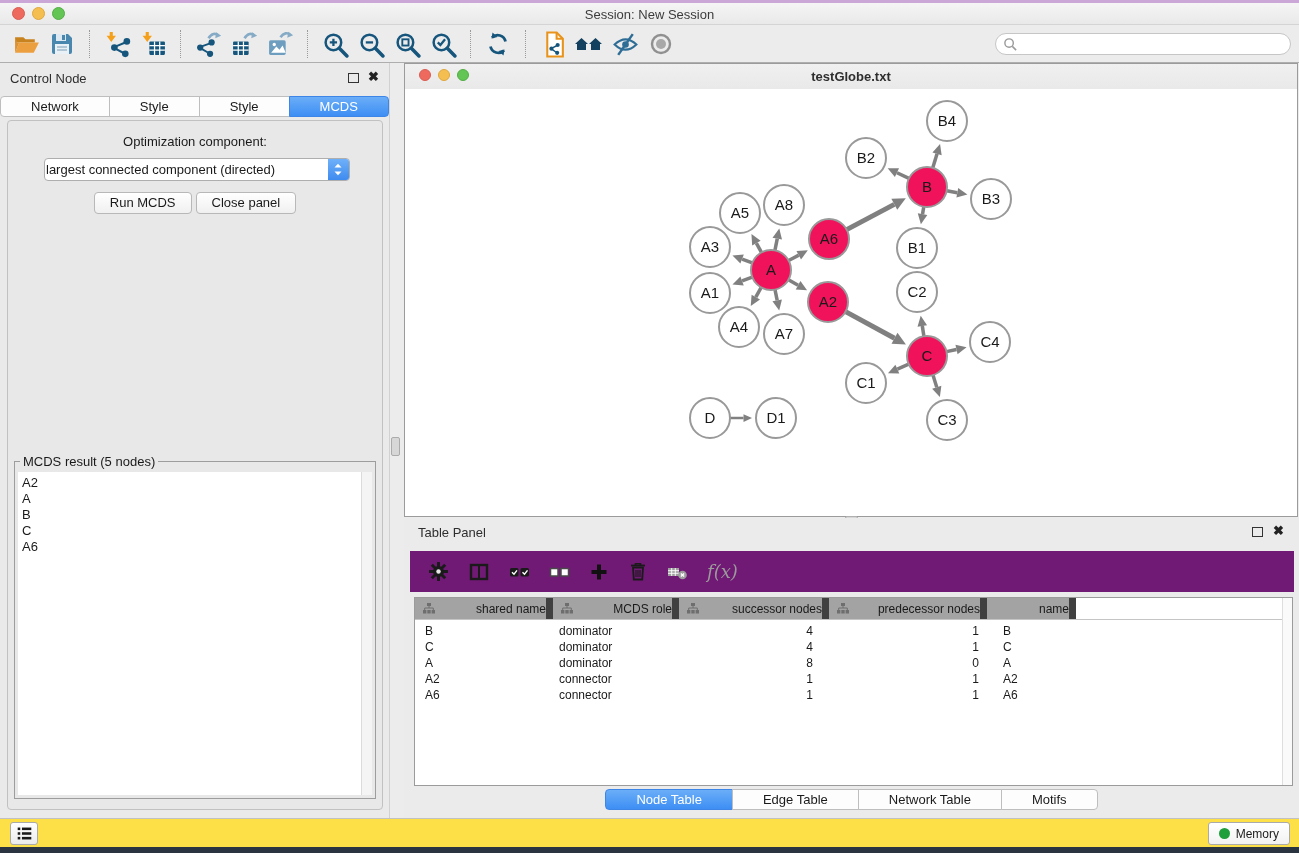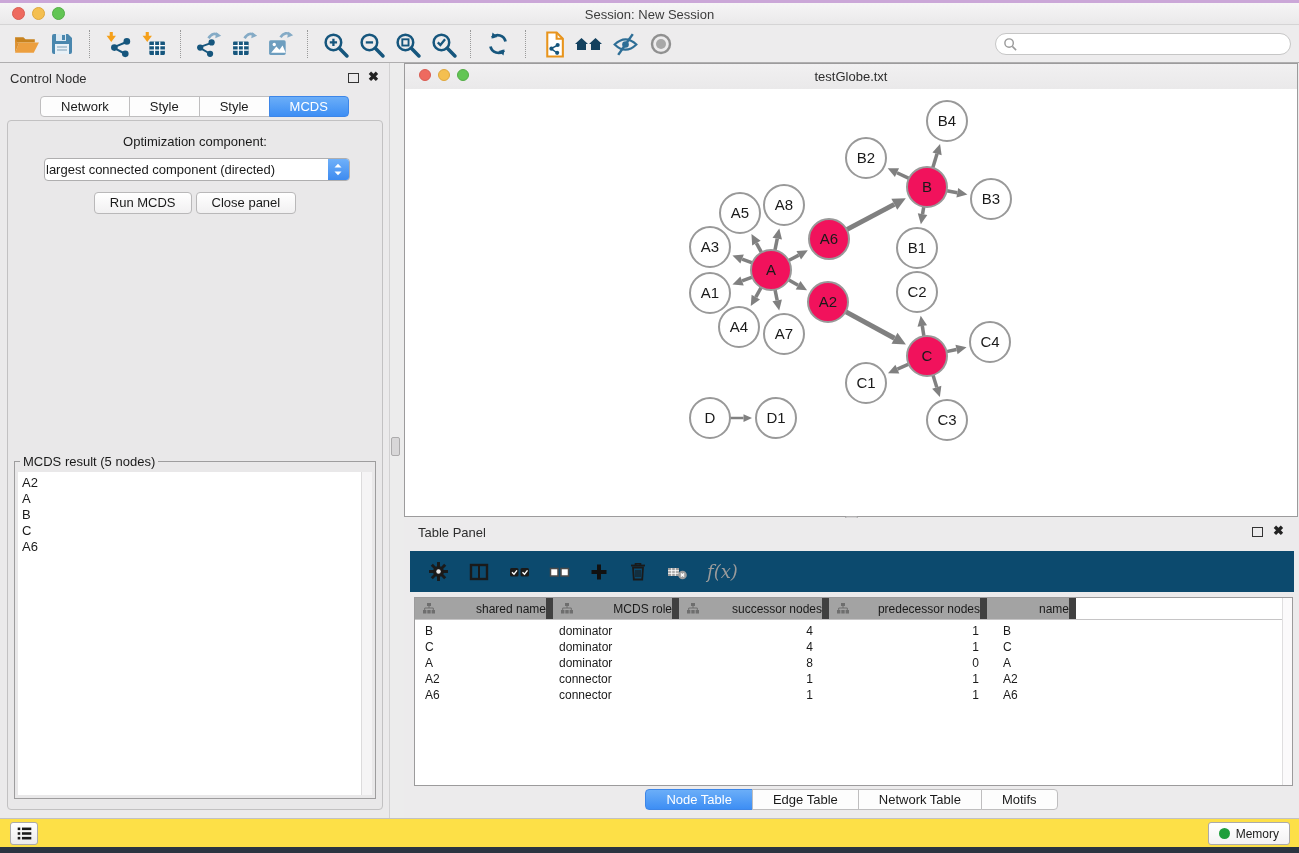--- a/index.html
+++ b/index.html
@@ -21,51 +21,51 @@
   .tsep { width:0; height:28px; border-left:1px dotted #9A9A9A; margin:0 9px; }
   #search-box { margin-left:auto; margin-right:8px; width:296px; height:22px; background:#fff; border:1px solid #C6C6C6; border-radius:12px; display:flex; align-items:center; padding-left:7px; }
   #search-box input { border:none; outline:none; flex:1; height:18px; font-size:12px; background:transparent; }
 
   
   #control-panel { left:0; top:63px; width:390px; height:755px; background:#EBEAEB; border-right:1px solid #D2D1D2; }
   .panel-title { position:absolute; left:10px; top:8px; font-size:13px; color:#2E2E2E; }
   .float-glyph { position:absolute; width:11px; height:10px; border:1.6px solid #333; top:10px; }
   .close-glyph { position:absolute; top:6px; font-size:13px; font-weight:bold; color:#222; }
   #cp-tabs { position:absolute; left:0; right:0; top:33px; height:21px; display:flex; justify-content:center; }
-  .seg-tab { height:21px; line-height:19px; padding:0 20px; font-size:13px; background:#FDFDFD; border:1px solid #BFBEBF; margin-left:-1px; color:#1A1A1A; text-align:center; }
+  .seg-tab { height:21px; line-height:19px; padding:0 30px; font-size:13px; background:#FDFDFD; border:1px solid #BFBEBF; margin-left:-1px; color:#1A1A1A; text-align:center; }
   .seg-tab:first-child { border-radius:4px 0 0 4px; margin-left:0; }
   .seg-tab:last-child { border-radius:0 4px 4px 0; }
   .seg-tab.active { background:linear-gradient(#6BAEF8,#3D8EF4); border-color:#3D86E8; color:#fff; }
   #cp-body { position:absolute; left:7px; top:57px; width:376px; height:690px; background:#E9E8E9; border:1px solid #C2C1C2; border-radius:4px; }
   #opt-label { position:absolute; left:0; right:0; top:13px; text-align:center; font-size:13px; }
   #criterion-select { position:absolute; left:36px; top:37px; width:306px; height:23px; background:#fff; border:1px solid #AFAEAF; border-radius:4px; font-size:13px; line-height:21px; padding-left:1px; }
   #criterion-select .stepper { position:absolute; right:0; top:0; width:21px; height:21px; background:linear-gradient(#6FB0F9,#3E8BF0); border-radius:0 3px 3px 0; }
   .cp-buttons { position:absolute; left:0; right:0; top:71px; display:flex; justify-content:center; gap:4px; }
   .mac-btn { height:22px; line-height:20px; padding:0 15px; font-size:13px; background:linear-gradient(#FFFFFF,#F1F0F1); border:1px solid #B9B8B9; border-radius:4px; color:#1A1A1A; }
   #mcds-result-box { position:absolute; left:6px; top:333px; width:362px; height:345px; border:1px solid #9E9D9E; }
   #mcds-result-box legend { font-size:13px; margin-left:5px; padding:0 3px; color:#1A1A1A; }
   #mcds-result-list-wrap { position:absolute; left:3px; right:3px; top:3px; bottom:3px; background:#fff; }
   #mcds-result-list { list-style:none; padding:3px 0 0 4px; font-size:13px; line-height:16px; }
   #mcds-scroll { position:absolute; right:0; top:0; bottom:0; width:11px; background:#F5F4F5; border-left:1px solid #DCDBDC; }
 
   #splitter-left-handle { left:391px; top:437px; width:9px; height:19px; background:#D8D7D8; border:1px solid #ACABAC; border-radius:2px; }
   #splitter-bottom-handle { left:845px; top:516px; width:13px; height:7px; background:#D8D7D8; border:1px solid #B1B0B1; border-radius:2px; }
 
   
   #network-window { left:404px; top:63px; width:894px; height:454px; background:#fff; border:1px solid #9C9B9C; }
-  #nw-titlebar { position:absolute; left:0; top:0; right:0; height:40px; background:linear-gradient(#F1F0F1,#E6E5E6); border-bottom:1px solid #C2C1C2; }
+  #nw-titlebar { position:absolute; left:0; top:0; right:0; height:40px; background:linear-gradient(#F1F0F1,#E6E5E6); border-bottom:1px solid #C2C1C2;font-weight:bold; }
   #nw-titlebar .tl { width:12px; height:12px; top:5px; }
   #nw-titlebar .tl.red { left:14px; } #nw-titlebar .tl.yellow { left:33px; } #nw-titlebar .tl.green { left:52px; }
   #nw-titlebar .title { position:absolute; left:0; right:0; top:5px; text-align:center; font-size:13px; color:#2E2E2E; }
   #network-canvas { position:absolute; left:0; top:25px; right:0; bottom:0; background:#fff; }
   #network-canvas svg { position:absolute; left:0; top:0; }
 
   
   #table-panel { left:404px; top:518px; width:895px; height:300px; background:#ECEBEC; }
-  #tp-toolbar { position:absolute; left:6px; top:33px; width:884px; height:41px; background:#0c4a6e; display:flex; align-items:center; padding-left:18px; gap:19px; }
+  #tp-toolbar { position:absolute; left:6px; top:33px; width:884px; height:41px; background:#701a75; display:flex; align-items:center; padding-left:18px; gap:19px; }
   .tp-icon { display:flex; align-items:center; justify-content:center; }
   #fx-label { font-family:"DejaVu Serif",serif; font-style:italic; font-size:18px; color:#9B9B9B; }
   #node-table { position:absolute; left:10px; top:79px; width:879px; height:189px; background:#fff; border:1px solid #9C9B9C; }
   #nt-header { display:flex; height:22px; border-bottom:1px solid #C6C5C6; background:#fff; }
   .hcell { position:relative; height:21px; background:#a3a3a3; border-right:7px solid #404040; font-size:12px; display:flex; align-items:center; justify-content:flex-end; color:#1A1A1A; }
   .hcell svg { position:absolute; left:8px; top:5px; }
   .c0{width:138px;} .c1{width:126px;} .c2{width:150px;} .c3{width:158px;} .c4{width:89px;}
   #nt-body { padding-top:3px; }
   .trow { display:flex; height:16px; align-items:center; font-size:12px; }
   .td { overflow:hidden; white-space:nowrap; }

